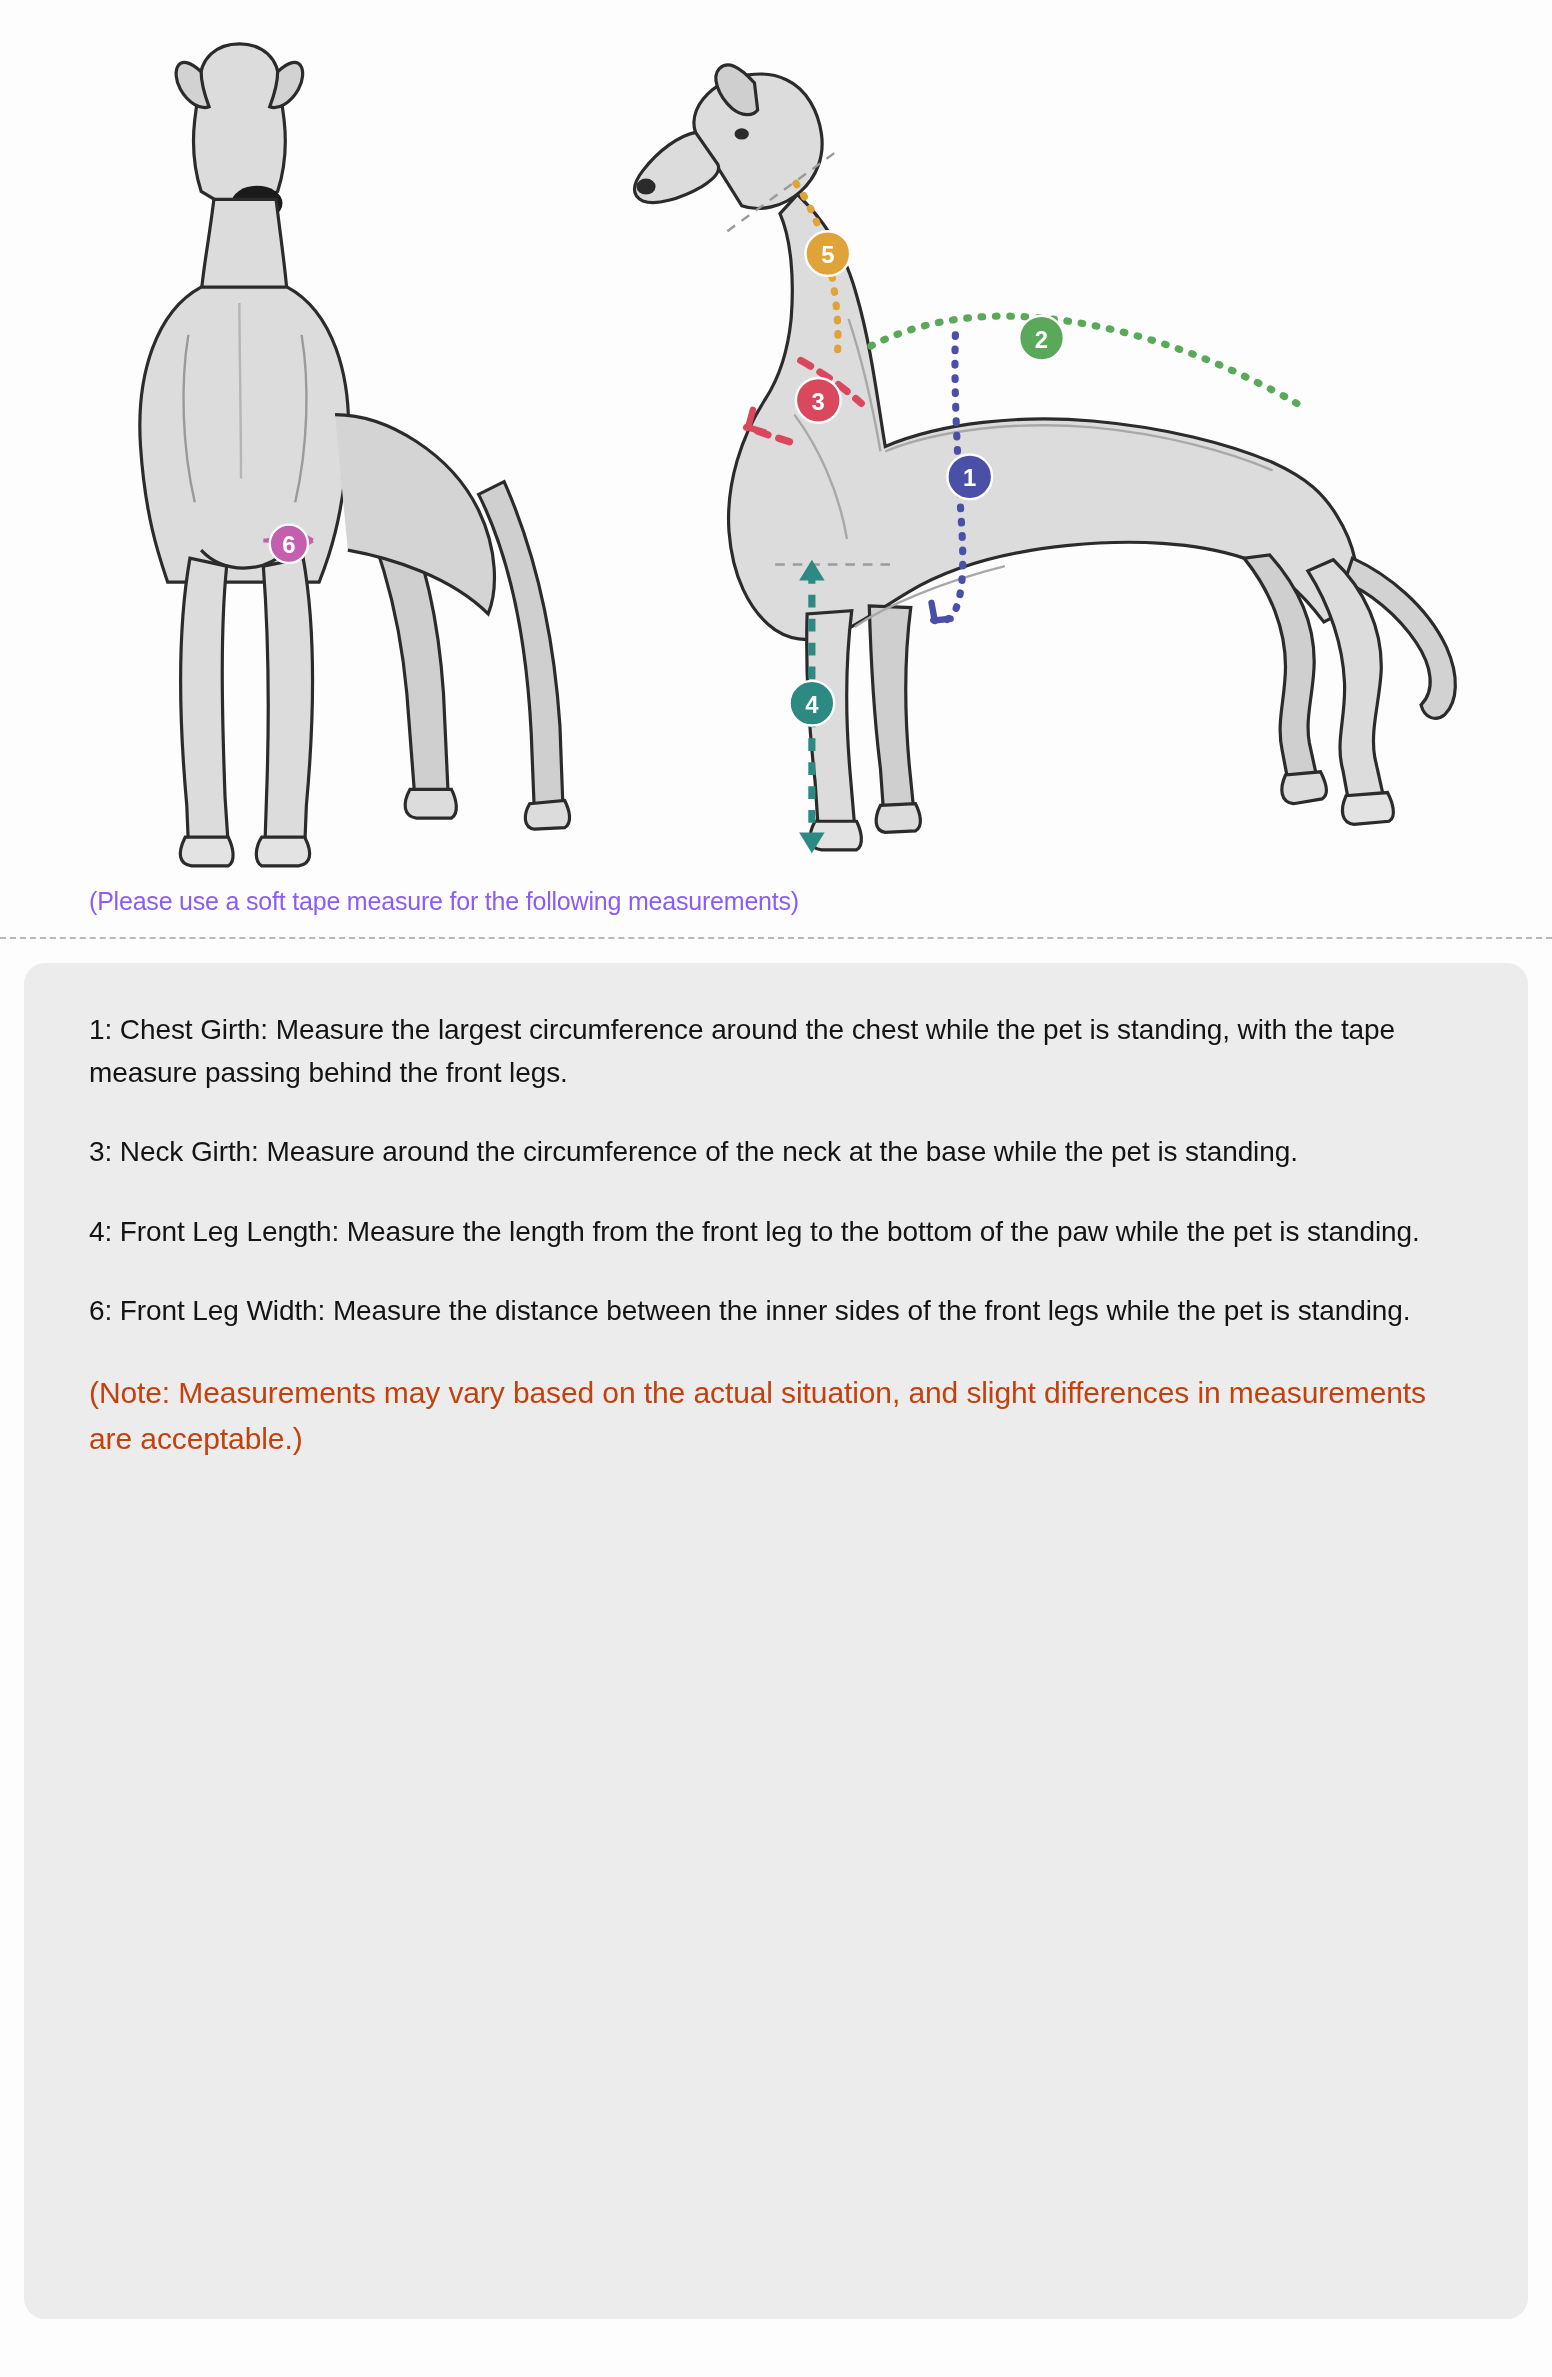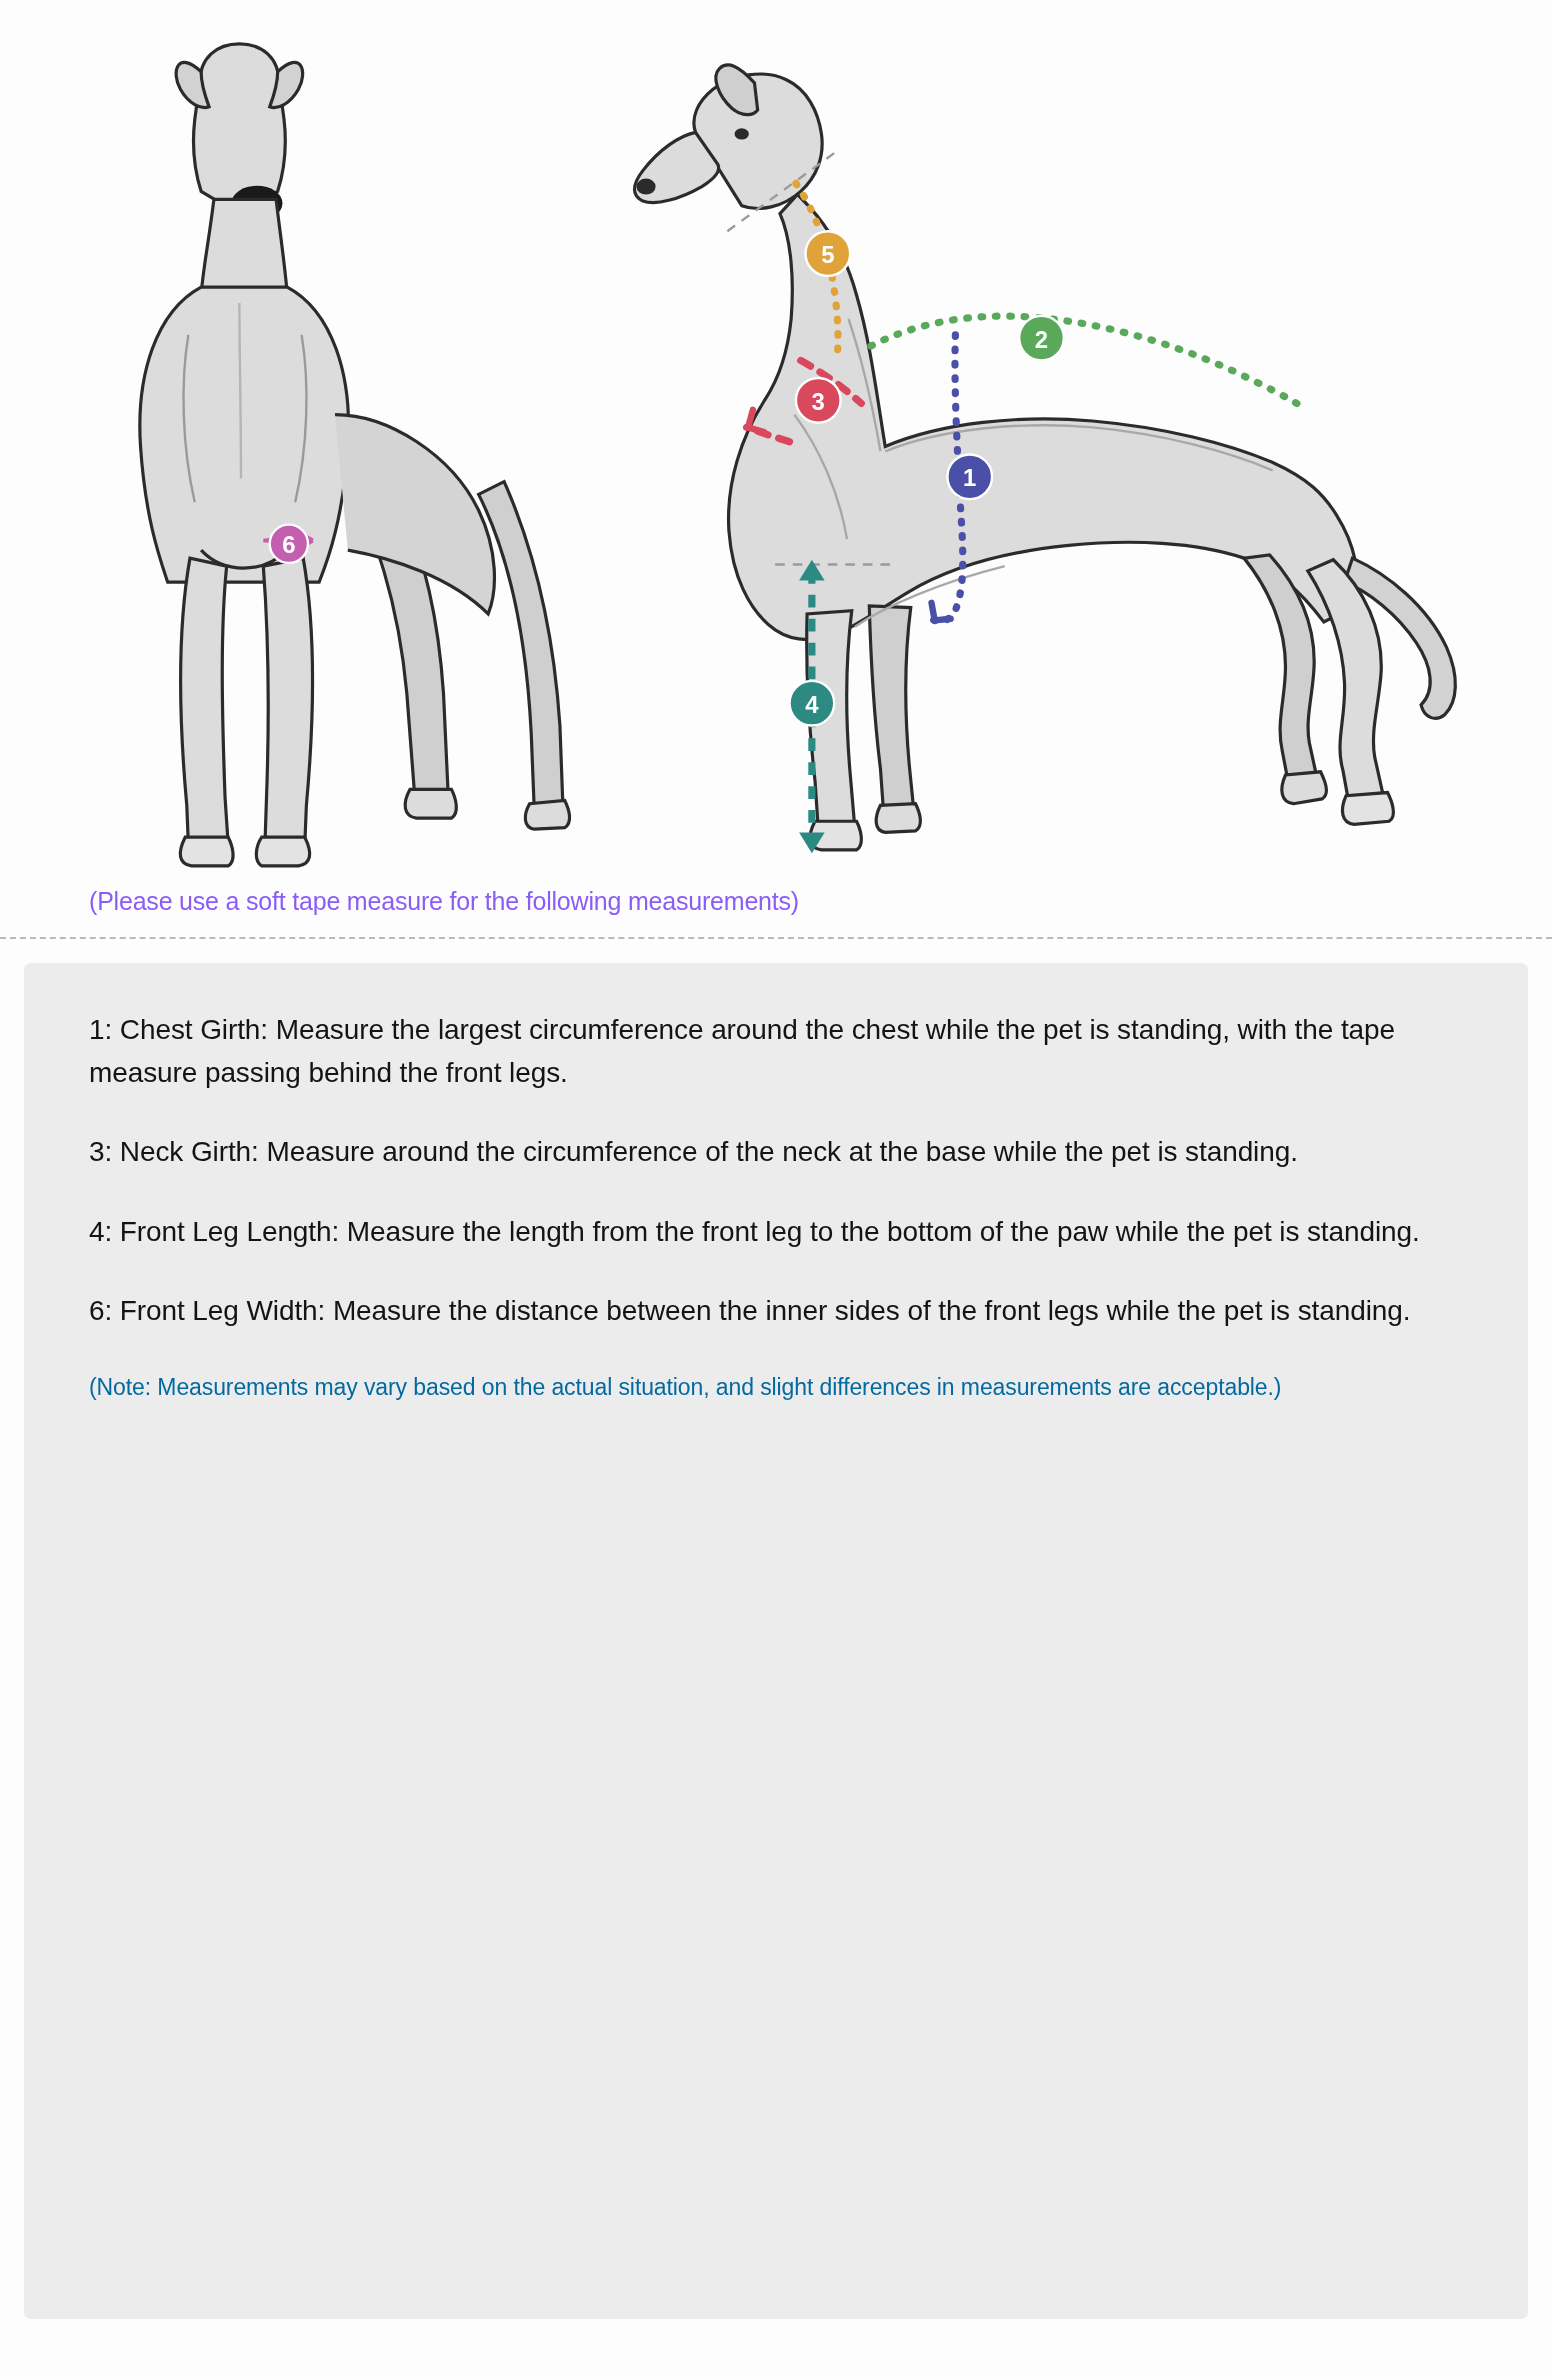--- a/index.html
+++ b/index.html
@@ -53,39 +53,39 @@
   }
 
   
   .panel {
     position: absolute;
     top: 963px;
     left: 24px;
     width: 1504px;
     height: 1356px;
     background: #ececec;
-    border-radius: 7px;
+    border-radius: 21px;
     box-sizing: border-box;
     padding: 46px 65px 32px 65px;
   }
   .step {
     font-size: 28px;
     line-height: 1.52;
     color: #141414;
     margin: 0 0 37px 0;
     max-width: 1388px;
     letter-spacing: -0.1px;
   }
   .step:last-of-type {
     margin-bottom: 0;
   }
   .note {
-    font-size: 23px;
+    font-size: 30px;
     line-height: 1.55;
-    color: #0369a1;
+    color: #c2410c;
     margin-top: 34px;
     max-width: 1340px;
     letter-spacing: -0.1px;
   }
 
   
   .marker-text {
     font-family: "Liberation Sans", sans-serif;
     font-size: 30px;
     font-weight: bold;

